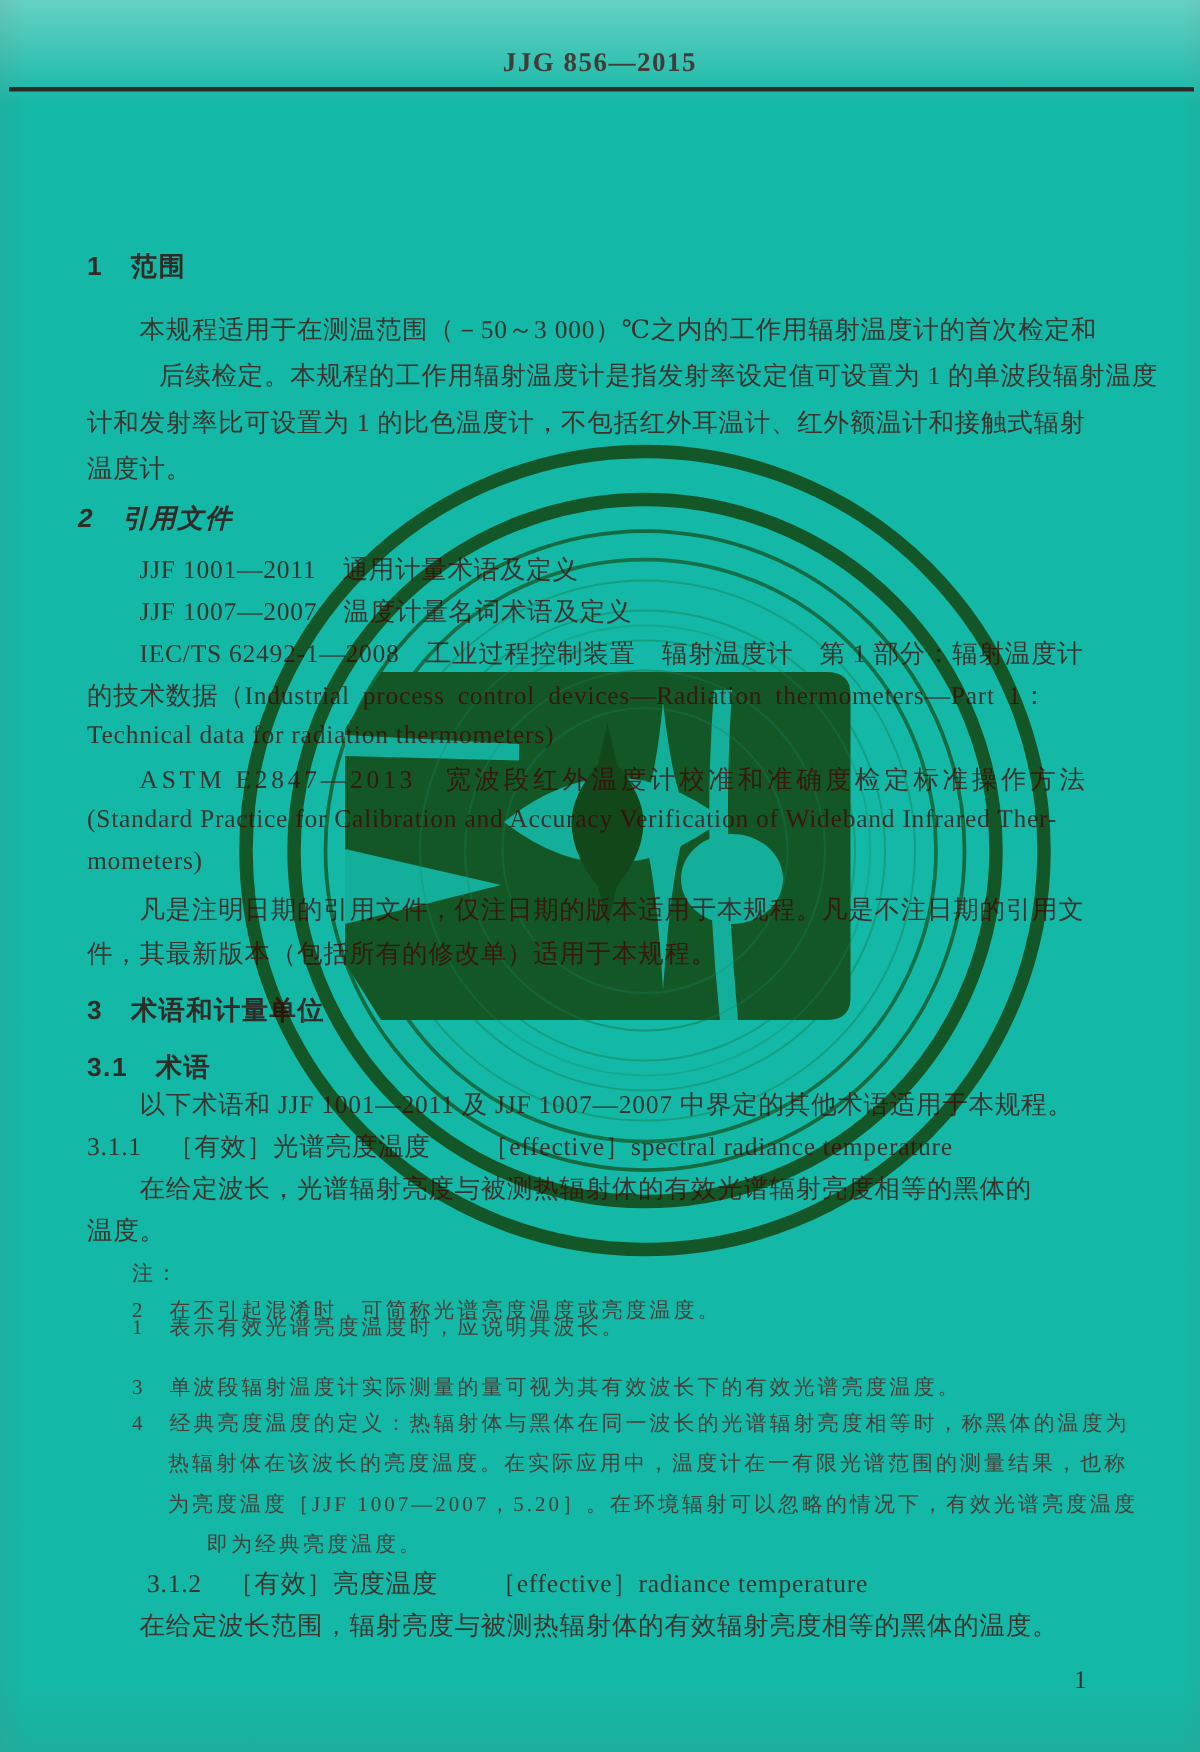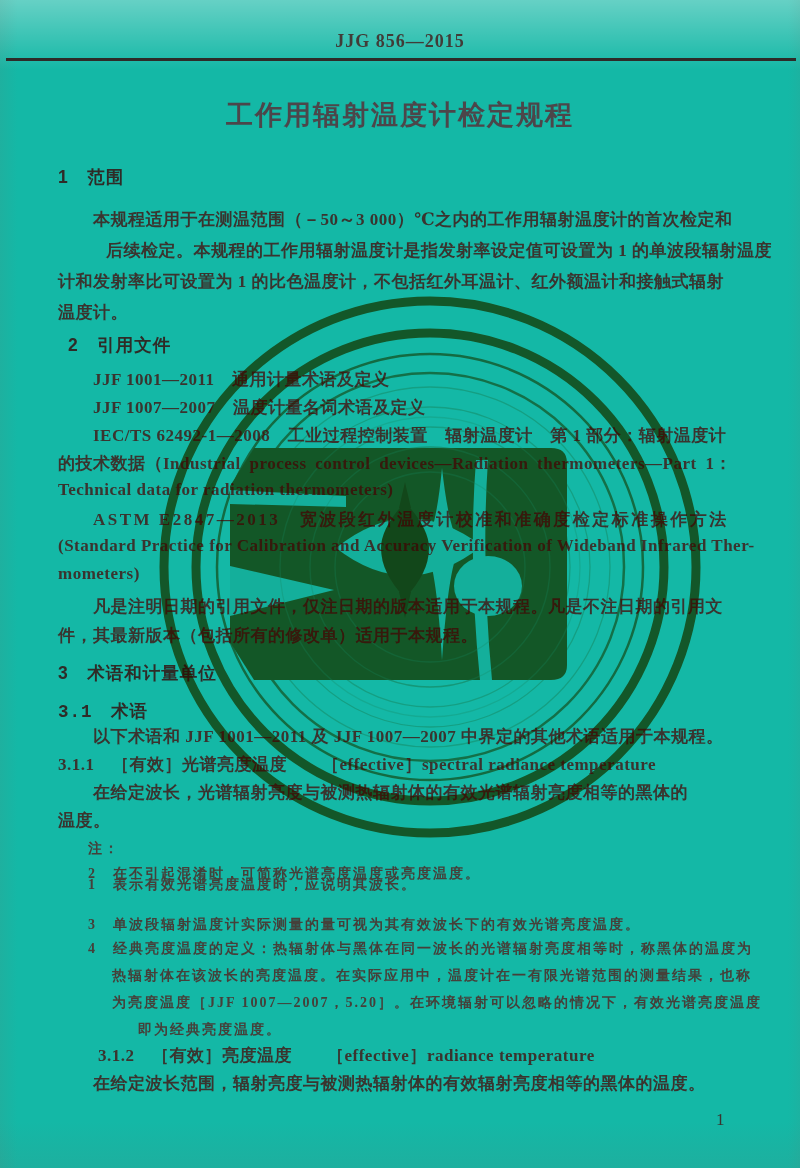--- a/index.html
+++ b/index.html
@@ -12,60 +12,59 @@
       linear-gradient(90deg, rgba(120,110,100,0.10), rgba(120,110,100,0) 2.2%),
       linear-gradient(270deg, rgba(120,110,100,0.08), rgba(120,110,100,0) 1.5%),
       linear-gradient(0deg, rgba(110,100,95,0.10), rgba(110,100,95,0) 4%),
       linear-gradient(180deg, rgba(255,255,255,0.35), rgba(255,255,255,0) 6%);}
   .hdr{position:absolute;top:31px;left:0;width:800px;text-align:center;
        font-size:18px;font-weight:700;letter-spacing:1px;color:#413c38;}
   .rule{position:absolute;top:58px;left:6px;width:790px;height:3px;background:#2e2b28;}
   .title{position:absolute;top:97px;left:0;width:800px;text-align:center;
        font-family:"Liberation Sans","DejaVu Sans",sans-serif;
        font-size:27px;font-weight:700;letter-spacing:2px;color:#4c464a;}
-  .line{position:absolute;white-space:nowrap;font-weight:bold;}
+  .line{position:absolute;white-space:nowrap;}
   .b{font-size:17px;letter-spacing:0.5px;color:#3a342f;}
   .h{font-family:"Liberation Sans","DejaVu Sans",sans-serif;
      font-size:17.5px;font-weight:700;letter-spacing:1px;color:#2f2b27;}
   .n{font-size:14px;letter-spacing:2px;color:#45403a;}
   .ws{word-spacing:4px;}
   .ls{letter-spacing:2.5px;}
   .pgnum{position:absolute;top:1110px;left:716px;font-size:17px;color:#3a342f;}
   #watermark{position:absolute;left:150px;top:277px;width:560px;height:580px;
        mix-blend-mode:multiply;opacity:0.95;pointer-events:none;}
 </style>
 </head>
 <body>
 
 <div id="page">
   <div class="edge-shade"></div>
 
   <div class="hdr">JJG 856—2015</div>
   <div class="rule"></div>
-  <div class="title">工作用辐射温度计检定规程</div>
 
   <div id="lines">
       <div class="line h" style="left: 58px; top: 165px;">1　范围</div>
       <div class="line b" style="left: 93px; top: 208px;">本规程适用于在测温范围（－50～3 000）℃之内的工作用辐射温度计的首次检定和</div>
       <div class="line b" style="left: 58px; top: 239px; margin-left: 48px;">后续检定。本规程的工作用辐射温度计是指发射率设定值可设置为 1 的单波段辐射温度</div>
       <div class="line b" style="left: 58px; top: 270px;">计和发射率比可设置为 1 的比色温度计，不包括红外耳温计、红外额温计和接触式辐射</div>
       <div class="line b" style="left: 58px; top: 301px;">温度计。</div>
-      <div class="line h" style="left: 68px; top: 333px;">2　引用文件</div>
+      <div class="line h" style="left: 52px; top: 333px; font-style: italic;">2　引用文件</div>
       <div class="line b" style="left: 93px; top: 368px;">JJF 1001—2011　通用计量术语及定义</div>
       <div class="line b" style="left: 93px; top: 396px;">JJF 1007—2007　温度计量名词术语及定义</div>
       <div class="line b" style="left: 93px; top: 424px;">IEC/TS 62492-1—2008　工业过程控制装置　辐射温度计　第 1 部分：辐射温度计</div>
       <div class="line b ws" style="left: 58px; top: 452px;">的技术数据（Industrial process control devices—Radiation thermometers—Part 1：</div>
       <div class="line b" style="left: 58px; top: 480px;">Technical data for radiation thermometers)</div>
       <div class="line b ls" style="left: 93px; top: 508px;">ASTM E2847—2013　宽波段红外温度计校准和准确度检定标准操作方法</div>
       <div class="line b" style="left: 58px; top: 536px;">(Standard Practice for Calibration and Accuracy Verification of Wideband Infrared Ther-</div>
       <div class="line b" style="left: 58px; top: 564px;">mometers)</div>
       <div class="line b" style="left: 93px; top: 595px;">凡是注明日期的引用文件，仅注日期的版本适用于本规程。凡是不注日期的引用文</div>
       <div class="line b" style="left: 58px; top: 624px;">件，其最新版本（包括所有的修改单）适用于本规程。</div>
       <div class="line h" style="left: 58px; top: 661px;">3　术语和计量单位</div>
-      <div class="line h" style="left: 58px; top: 699px; font-family: Liberation Mono, monospace;">3.1　术语</div>
+      <div class="line h" style="left: 58px; top: 699px;">3.1　术语</div>
       <div class="line b" style="left: 93px; top: 725px;">以下术语和 JJF 1001—2011 及 JJF 1007—2007 中界定的其他术语适用于本规程。</div>
       <div class="line b" style="left: 58px; top: 753px;">3.1.1　［有效］光谱亮度温度　　［effective］spectral radiance temperature</div>
       <div class="line b" style="left: 93px; top: 781px;">在给定波长，光谱辐射亮度与被测热辐射体的有效光谱辐射亮度相等的黑体的</div>
       <div class="line b" style="left: 58px; top: 809px; text-align: center;">温度。</div>
       <div class="line n" style="left: 88px; top: 840px;">注：</div>
       <div class="line n" style="left: 88px; top: 876px;">1　表示有效光谱亮度温度时，应说明其波长。</div>
       <div class="line n" style="left: 88px; top: 865px;">2　在不引起混淆时，可简称光谱亮度温度或亮度温度。</div>
       <div class="line n" style="left: 88px; top: 916px;">3　单波段辐射温度计实际测量的量可视为其有效波长下的有效光谱亮度温度。</div>
       <div class="line n" style="left: 88px; top: 940px;">4　经典亮度温度的定义：热辐射体与黑体在同一波长的光谱辐射亮度相等时，称黑体的温度为</div>
       <div class="line n" style="left: 112px; top: 967px;">热辐射体在该波长的亮度温度。在实际应用中，温度计在一有限光谱范围的测量结果，也称</div>

